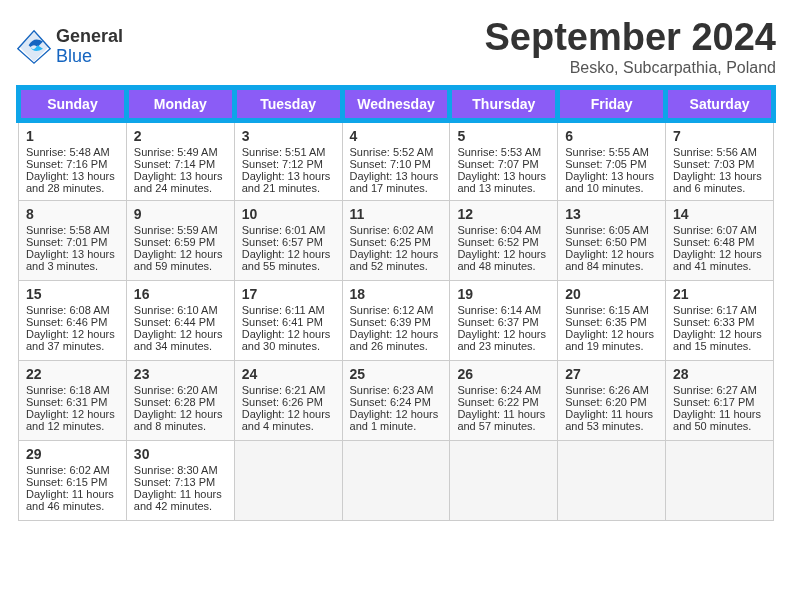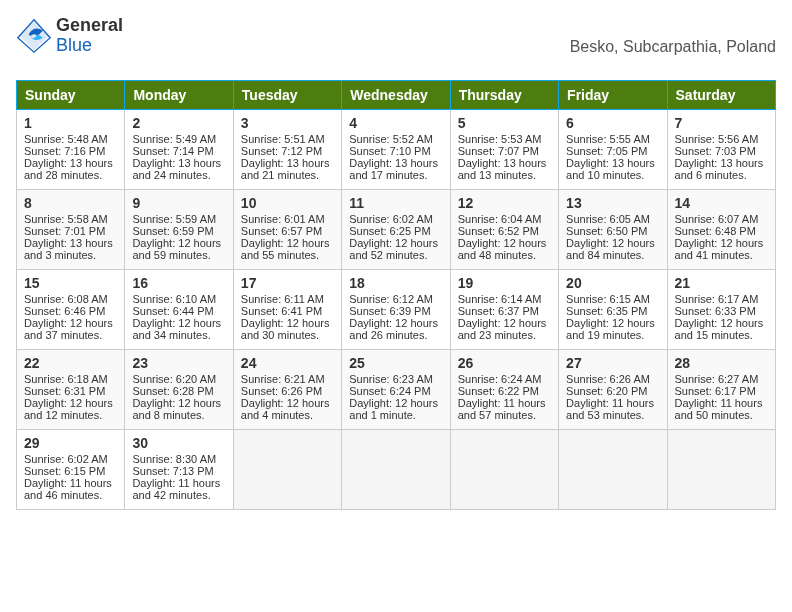--- a/index.html
+++ b/index.html
@@ -6,22 +6,22 @@
     body {
       font-family: Arial, sans-serif;
       background: #fff;
       width: 792px;
       min-height: 612px;
       padding: 16px;
     }
     .header-area {
       display: flex;
       justify-content: space-between;
-      align-items: flex-end;
-      margin-bottom: 24px;
+      align-items: center;
+      margin-bottom: 8px;
     }
     .logo {
       display: flex;
       align-items: center;
       gap: 4px;
     }
     .logo-text {
       display: flex;
       flex-direction: column;
       line-height: 1.1;
@@ -51,27 +51,27 @@
     .location-title {
       font-size: 16px;
       color: #555;
     }
     table {
       width: 100%;
       border-collapse: collapse;
       table-layout: fixed;
     }
     th {
-      background-color: #4d7c0f;
+      background-color: #8b5cf6;
       color: #fff;
-      text-align: left;
+      text-align: center;
       padding: 6px 8px;
       font-size: 14px;
       font-weight: bold;
-      border: 1px solid #0ea5e9;
+      border: 5px solid #0ea5e9;
     }
     td {
       vertical-align: top;
       padding: 5px 7px;
       border: 1px solid #ccc;
       font-size: 11px;
       color: #333;
       height: 80px;
       background: #fff;
     }
@@ -101,20 +101,21 @@
       <polygon points="20,2 38,22 20,38 2,22" fill="none" stroke="#1565c0" stroke-width="1.5"></polygon>
       <path d="M14,18 Q20,8 30,14 L24,20 Q20,16 16,20 Z" fill="#1565c0"></path>
       <path d="M16,20 Q20,28 30,22 L24,18 Q20,24 18,22 Z" fill="#29b6f6"></path>
     </svg>
     <div class="logo-text">
       <span class="logo-general">General</span>
       <span class="logo-blue">Blue</span>
     </div>
   </div>
   <div class="title-area">
+    <div class="month-title">September 2024</div>
     <div class="location-title">Besko, Subcarpathia, Poland</div>
   </div>
 </div>
 
 <table>
   <thead>
     <tr>
     <th>Sunday</th>
         <th>Monday</th>
         <th>Tuesday</th>

